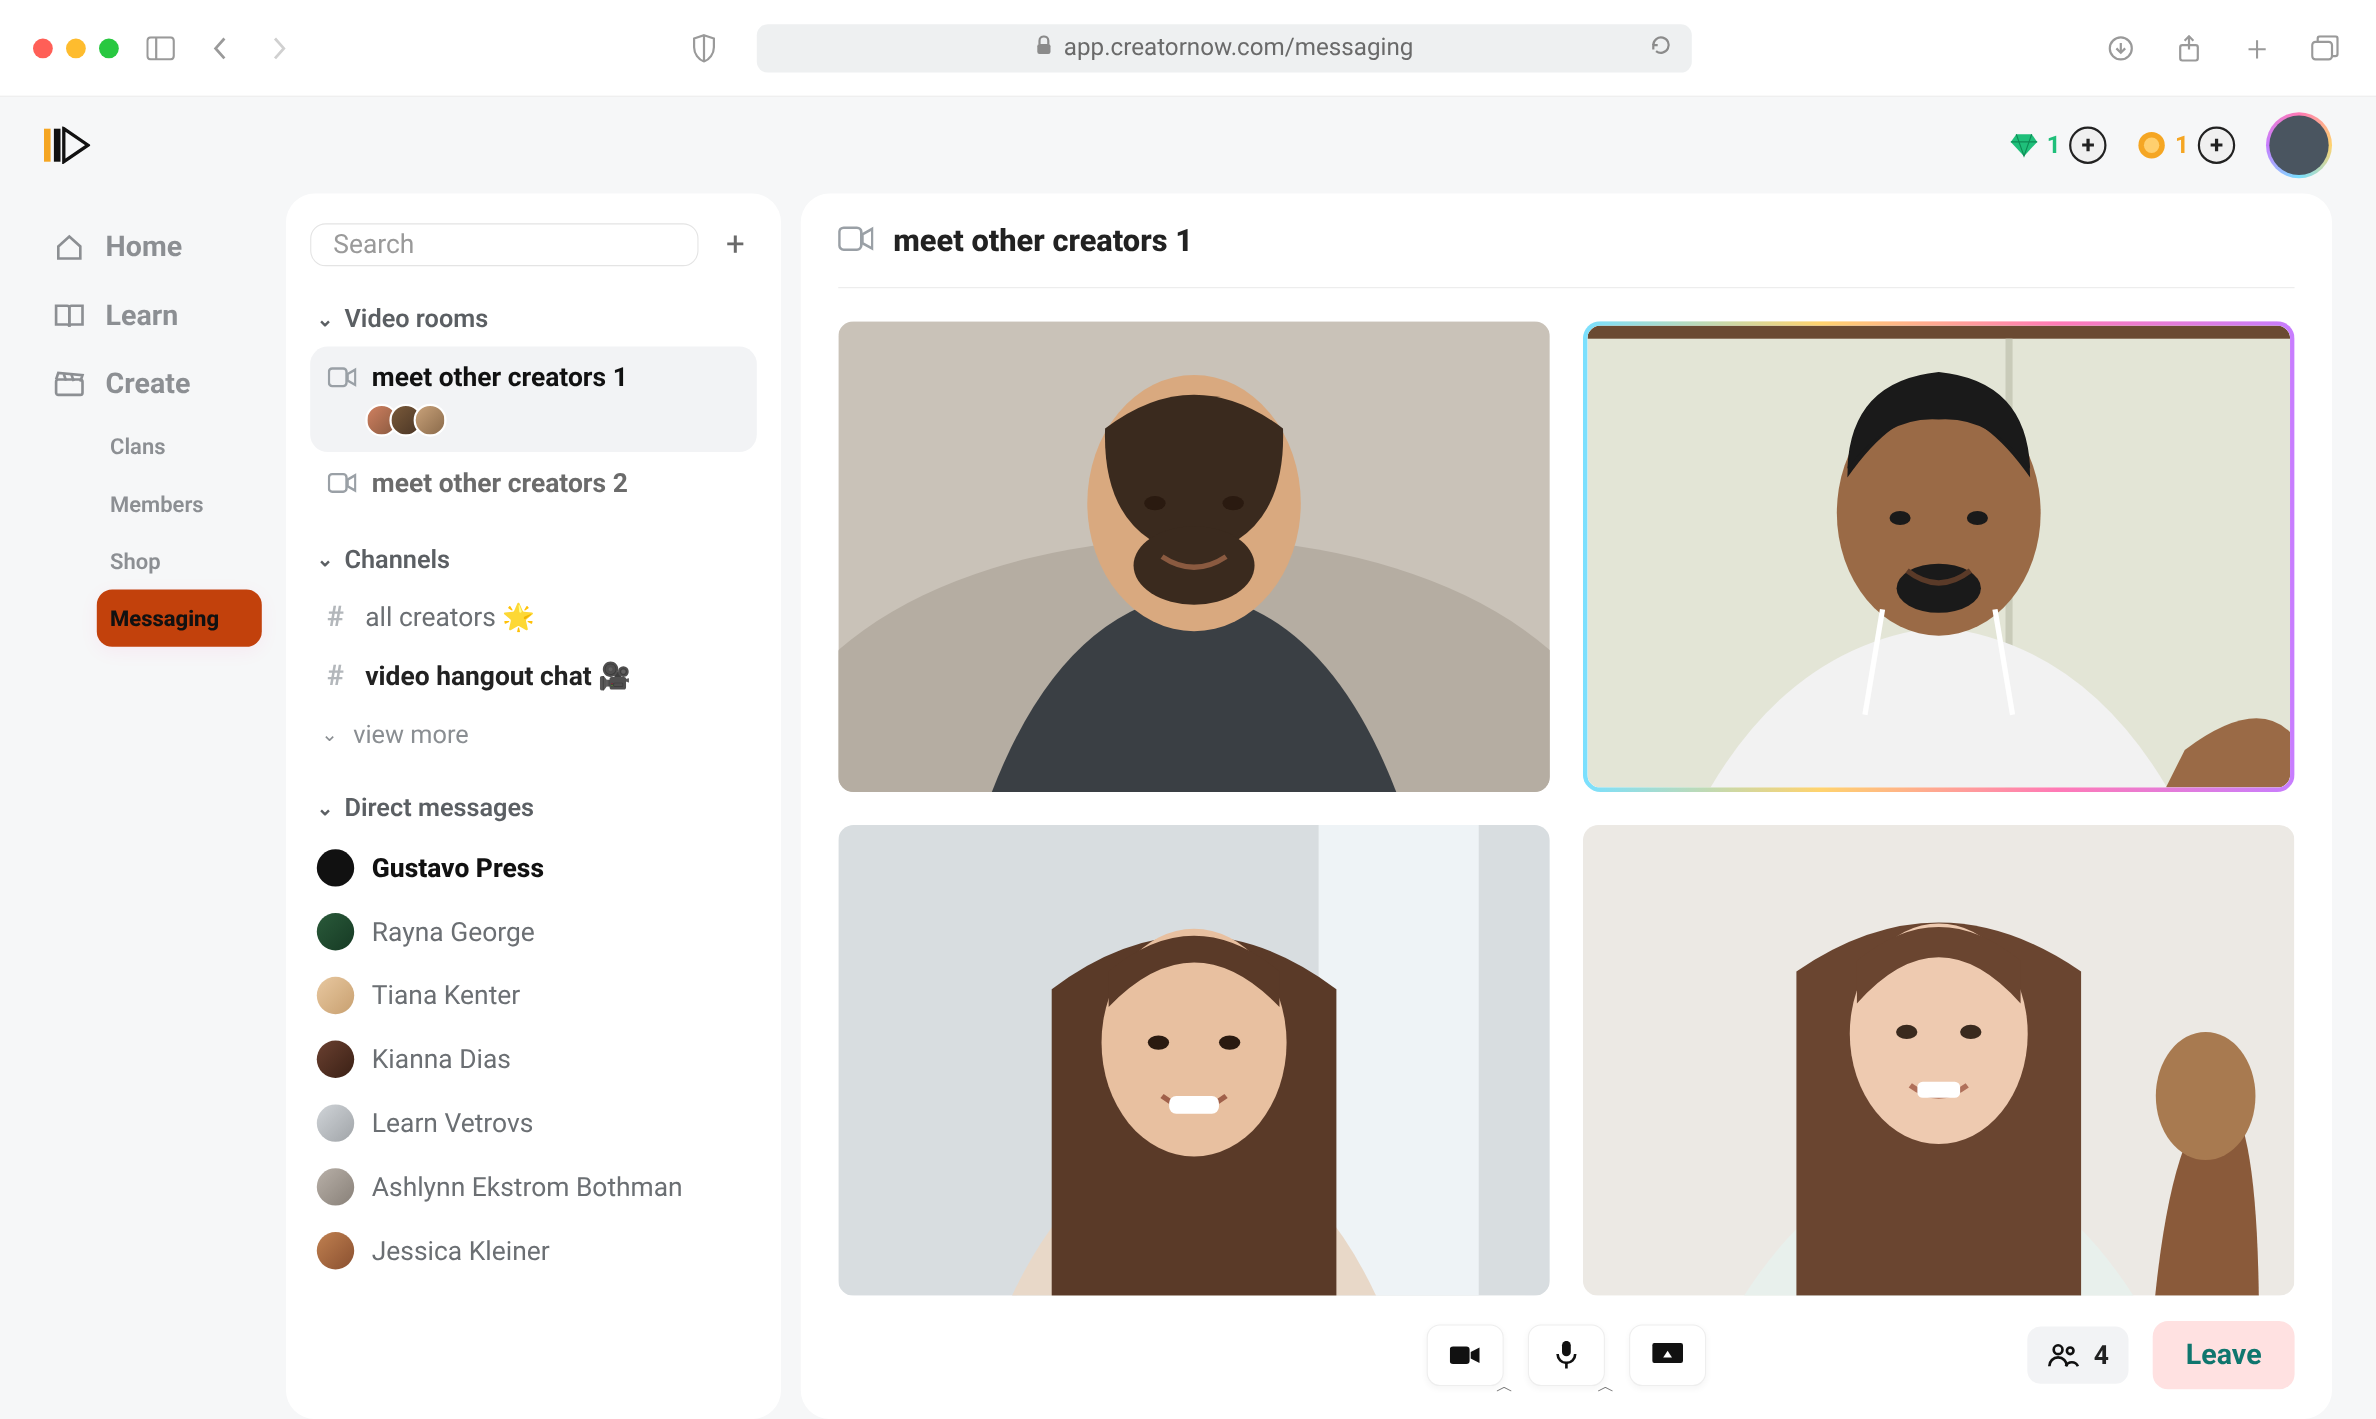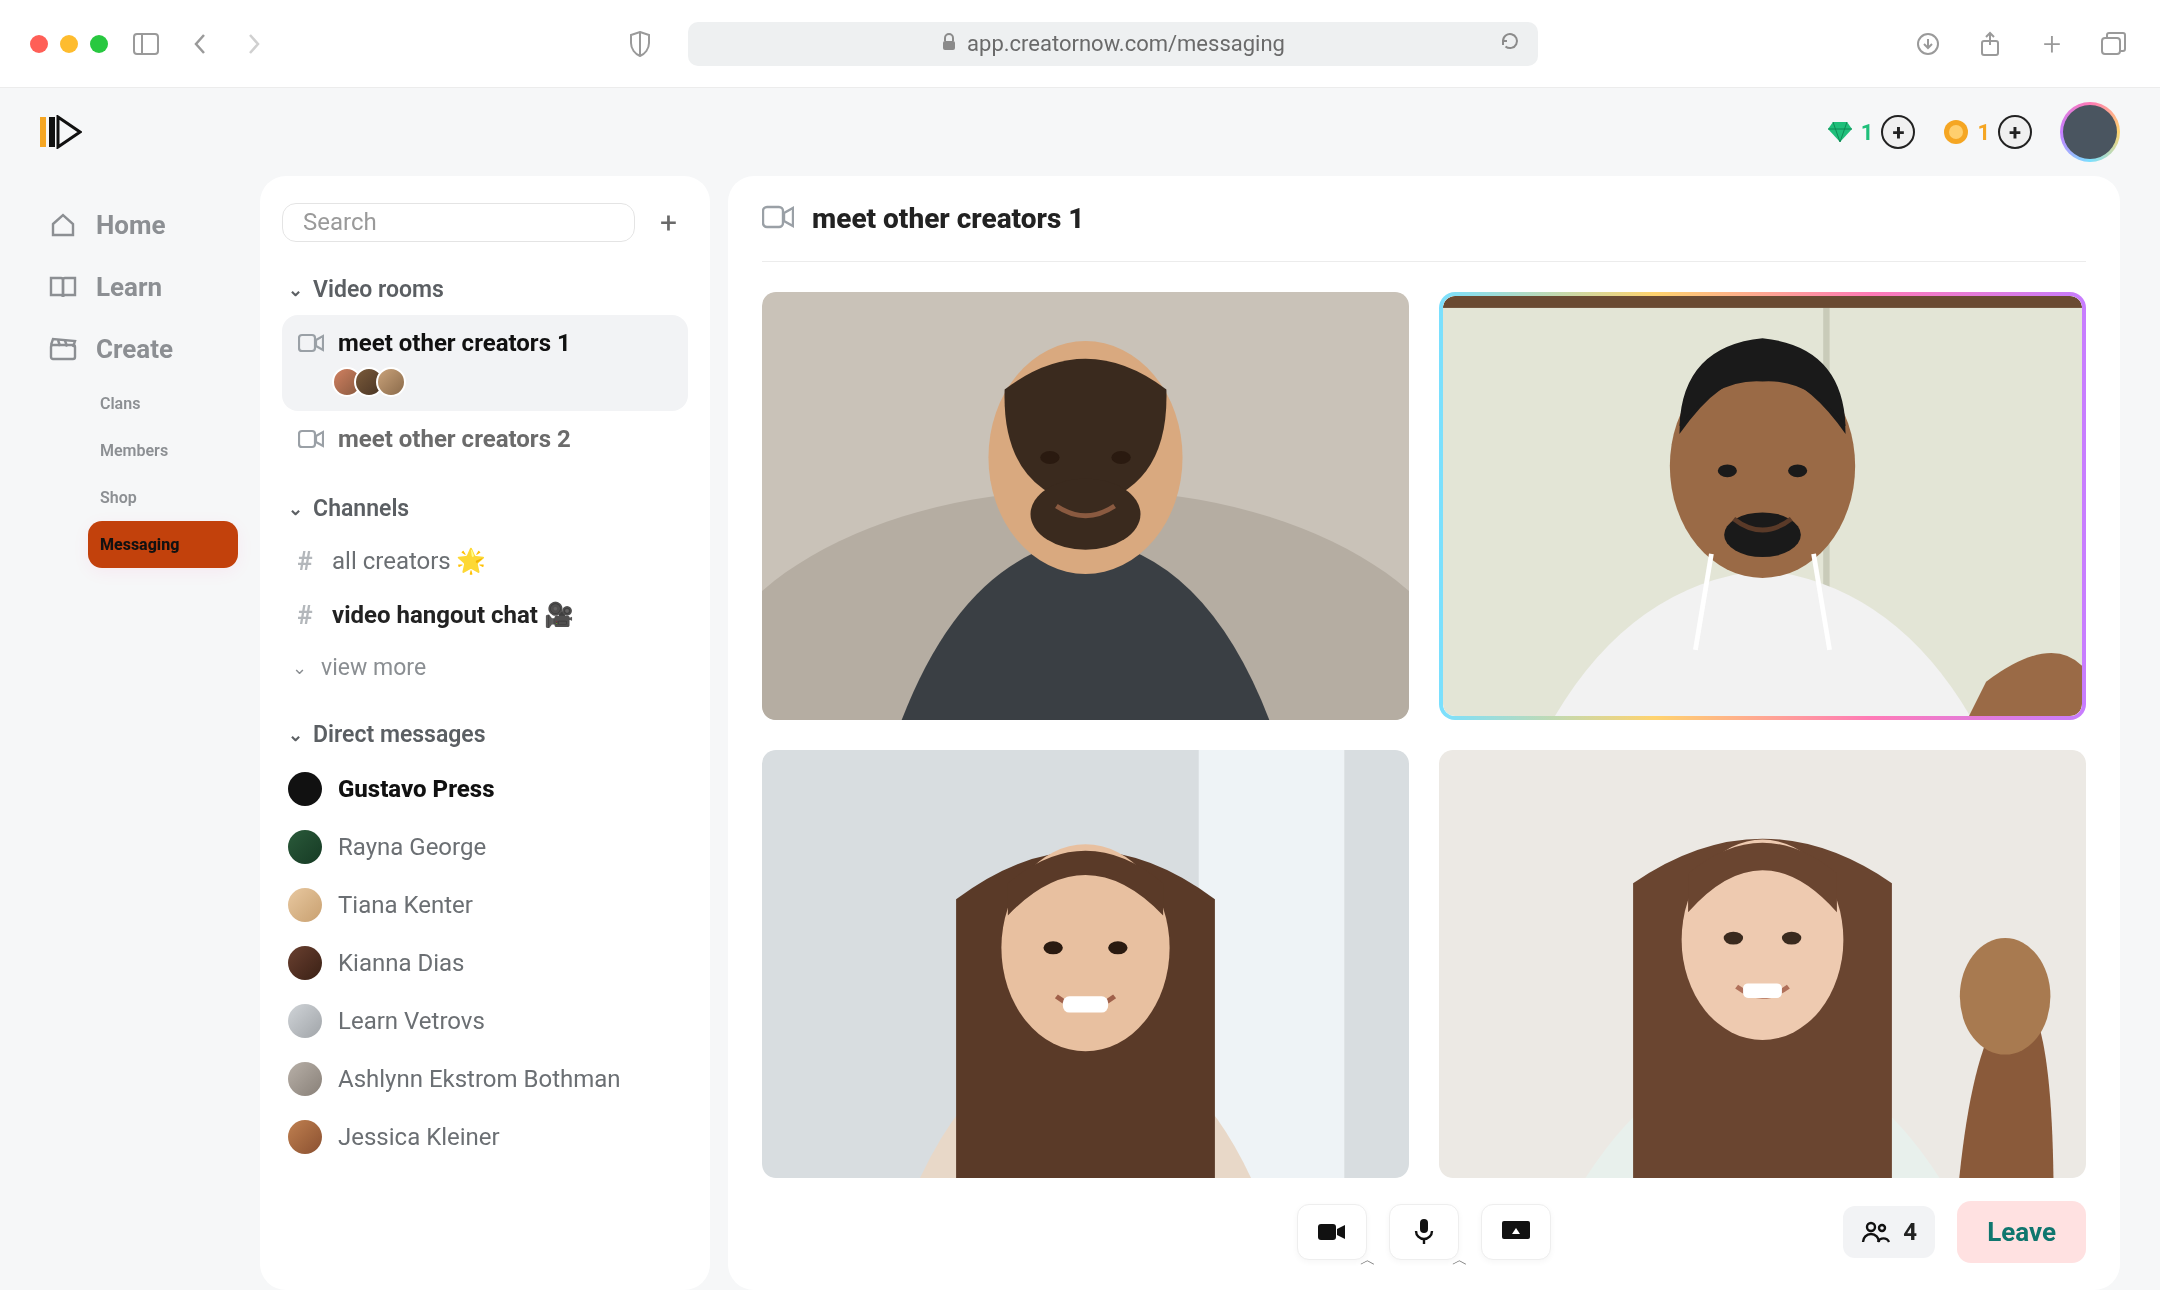--- a/index.html
+++ b/index.html
@@ -31,21 +31,21 @@
 .avatar-ring .inner { width: 100%; height: 100%; border-radius: 50%; background: #4a5560; }
 
 
 .layout { display: flex; height: calc(1290px - 88px - 88px); }
 
 
 .left-nav { width: 260px; padding: 18px 22px 0 36px; }
 .nav-item { display: flex; align-items: center; gap: 18px; padding: 16px 12px; color: #8c8f93; font-size: 26px; font-weight: 700; border-radius: 14px; cursor: pointer; }
 .nav-item.active { color: #111; font-weight: 800; }
 .nav-sub { padding-left: 52px; }
-.nav-sub .nav-item { font-size: 16px; font-weight: 600; padding: 14px 12px; }
+.nav-sub .nav-item { font-size: 20px; font-weight: 600; padding: 14px 12px; }
 .nav-sub .nav-item.active { background: #c2410c; color: #111; font-weight: 800; border-radius: 14px; box-shadow: 0 4px 18px rgba(255, 0, 128, 0.06); }
 .nav-icon { width: 30px; height: 30px; flex-shrink: 0; display: flex; align-items: center; justify-content: center; }
 
 
 .mid-panel { width: 450px; background: #fff; border-radius: 26px; padding: 26px 22px; margin-right: 18px; overflow-y: auto; }
 .search-row { display: flex; align-items: center; gap: 14px; margin-bottom: 22px; }
 .search-input { flex: 1; height: 39px; border: 1px solid #e4e4e4; border-radius: 14px; padding: 4px 20px; font-size: 24px; color: #333; }
 .search-input::placeholder { color: #9a9a9a; }
 .add-btn { width: 40px; height: 40px; display: flex; align-items: center; justify-content: center; color: #6a6a6a; font-size: 30px; cursor: pointer; }
 .section-header { display: flex; align-items: center; gap: 10px; color: #5b5f63; font-size: 23px; font-weight: 600; padding: 12px 6px; cursor: pointer; }

